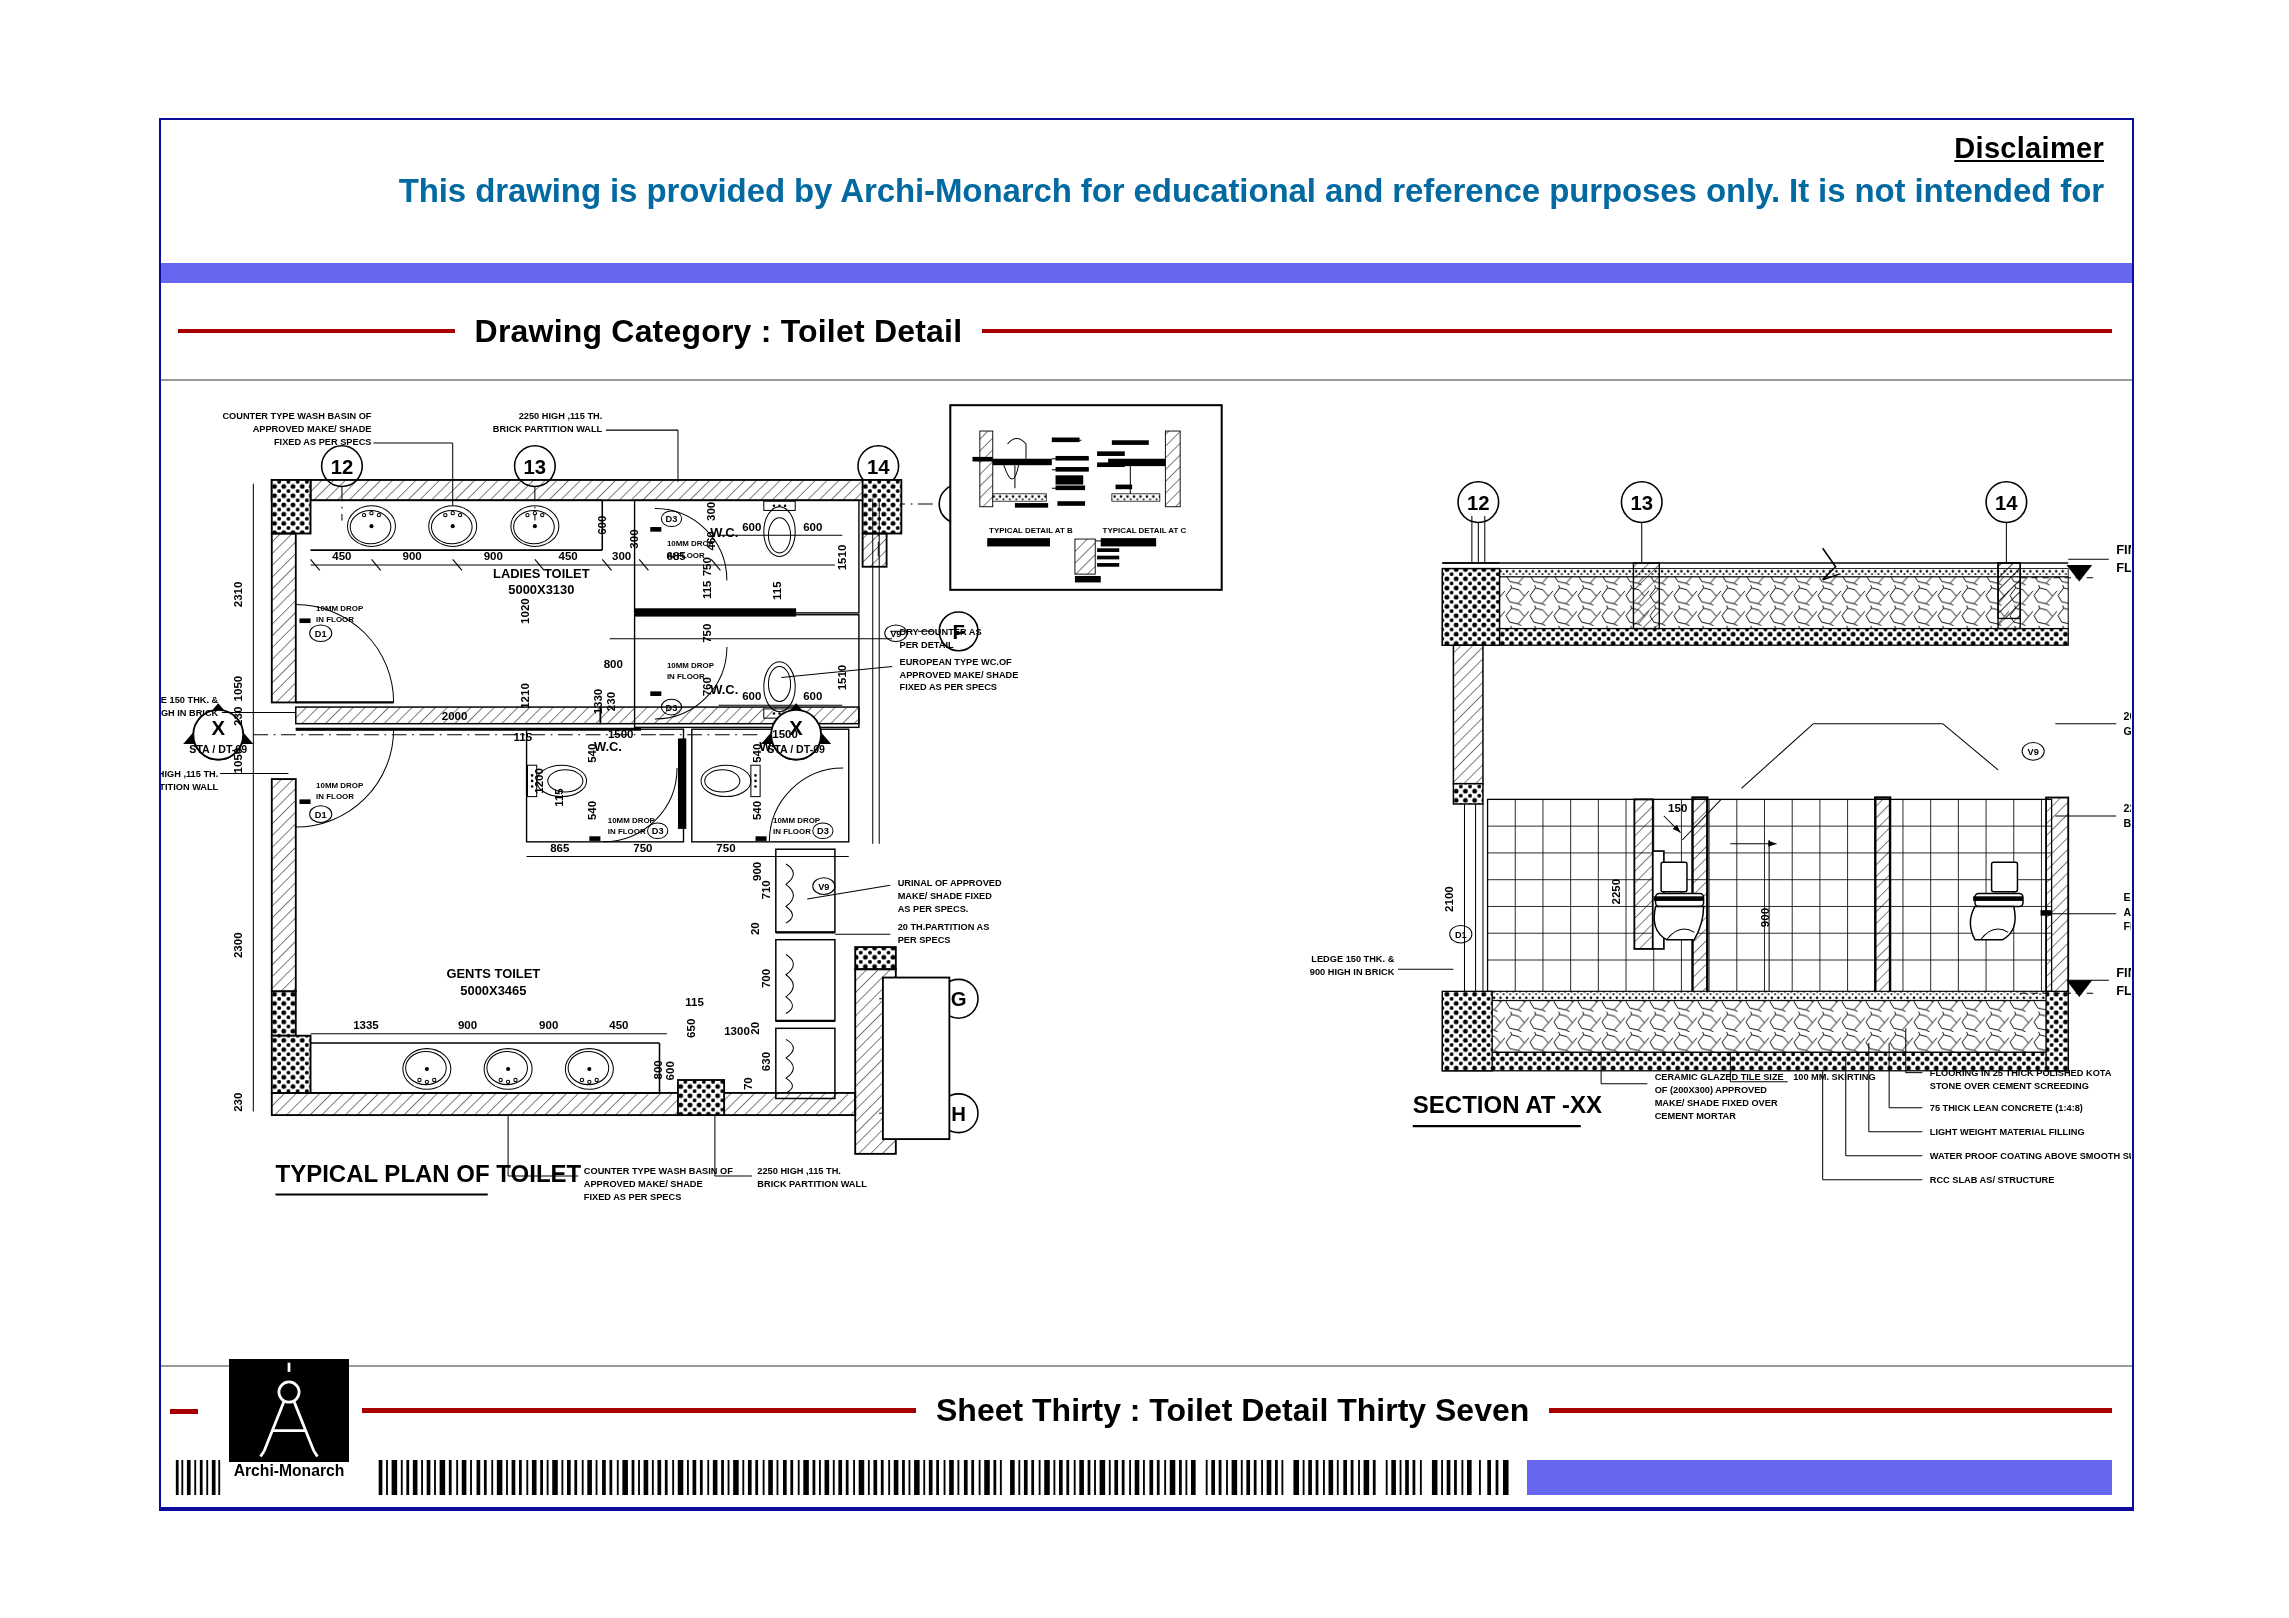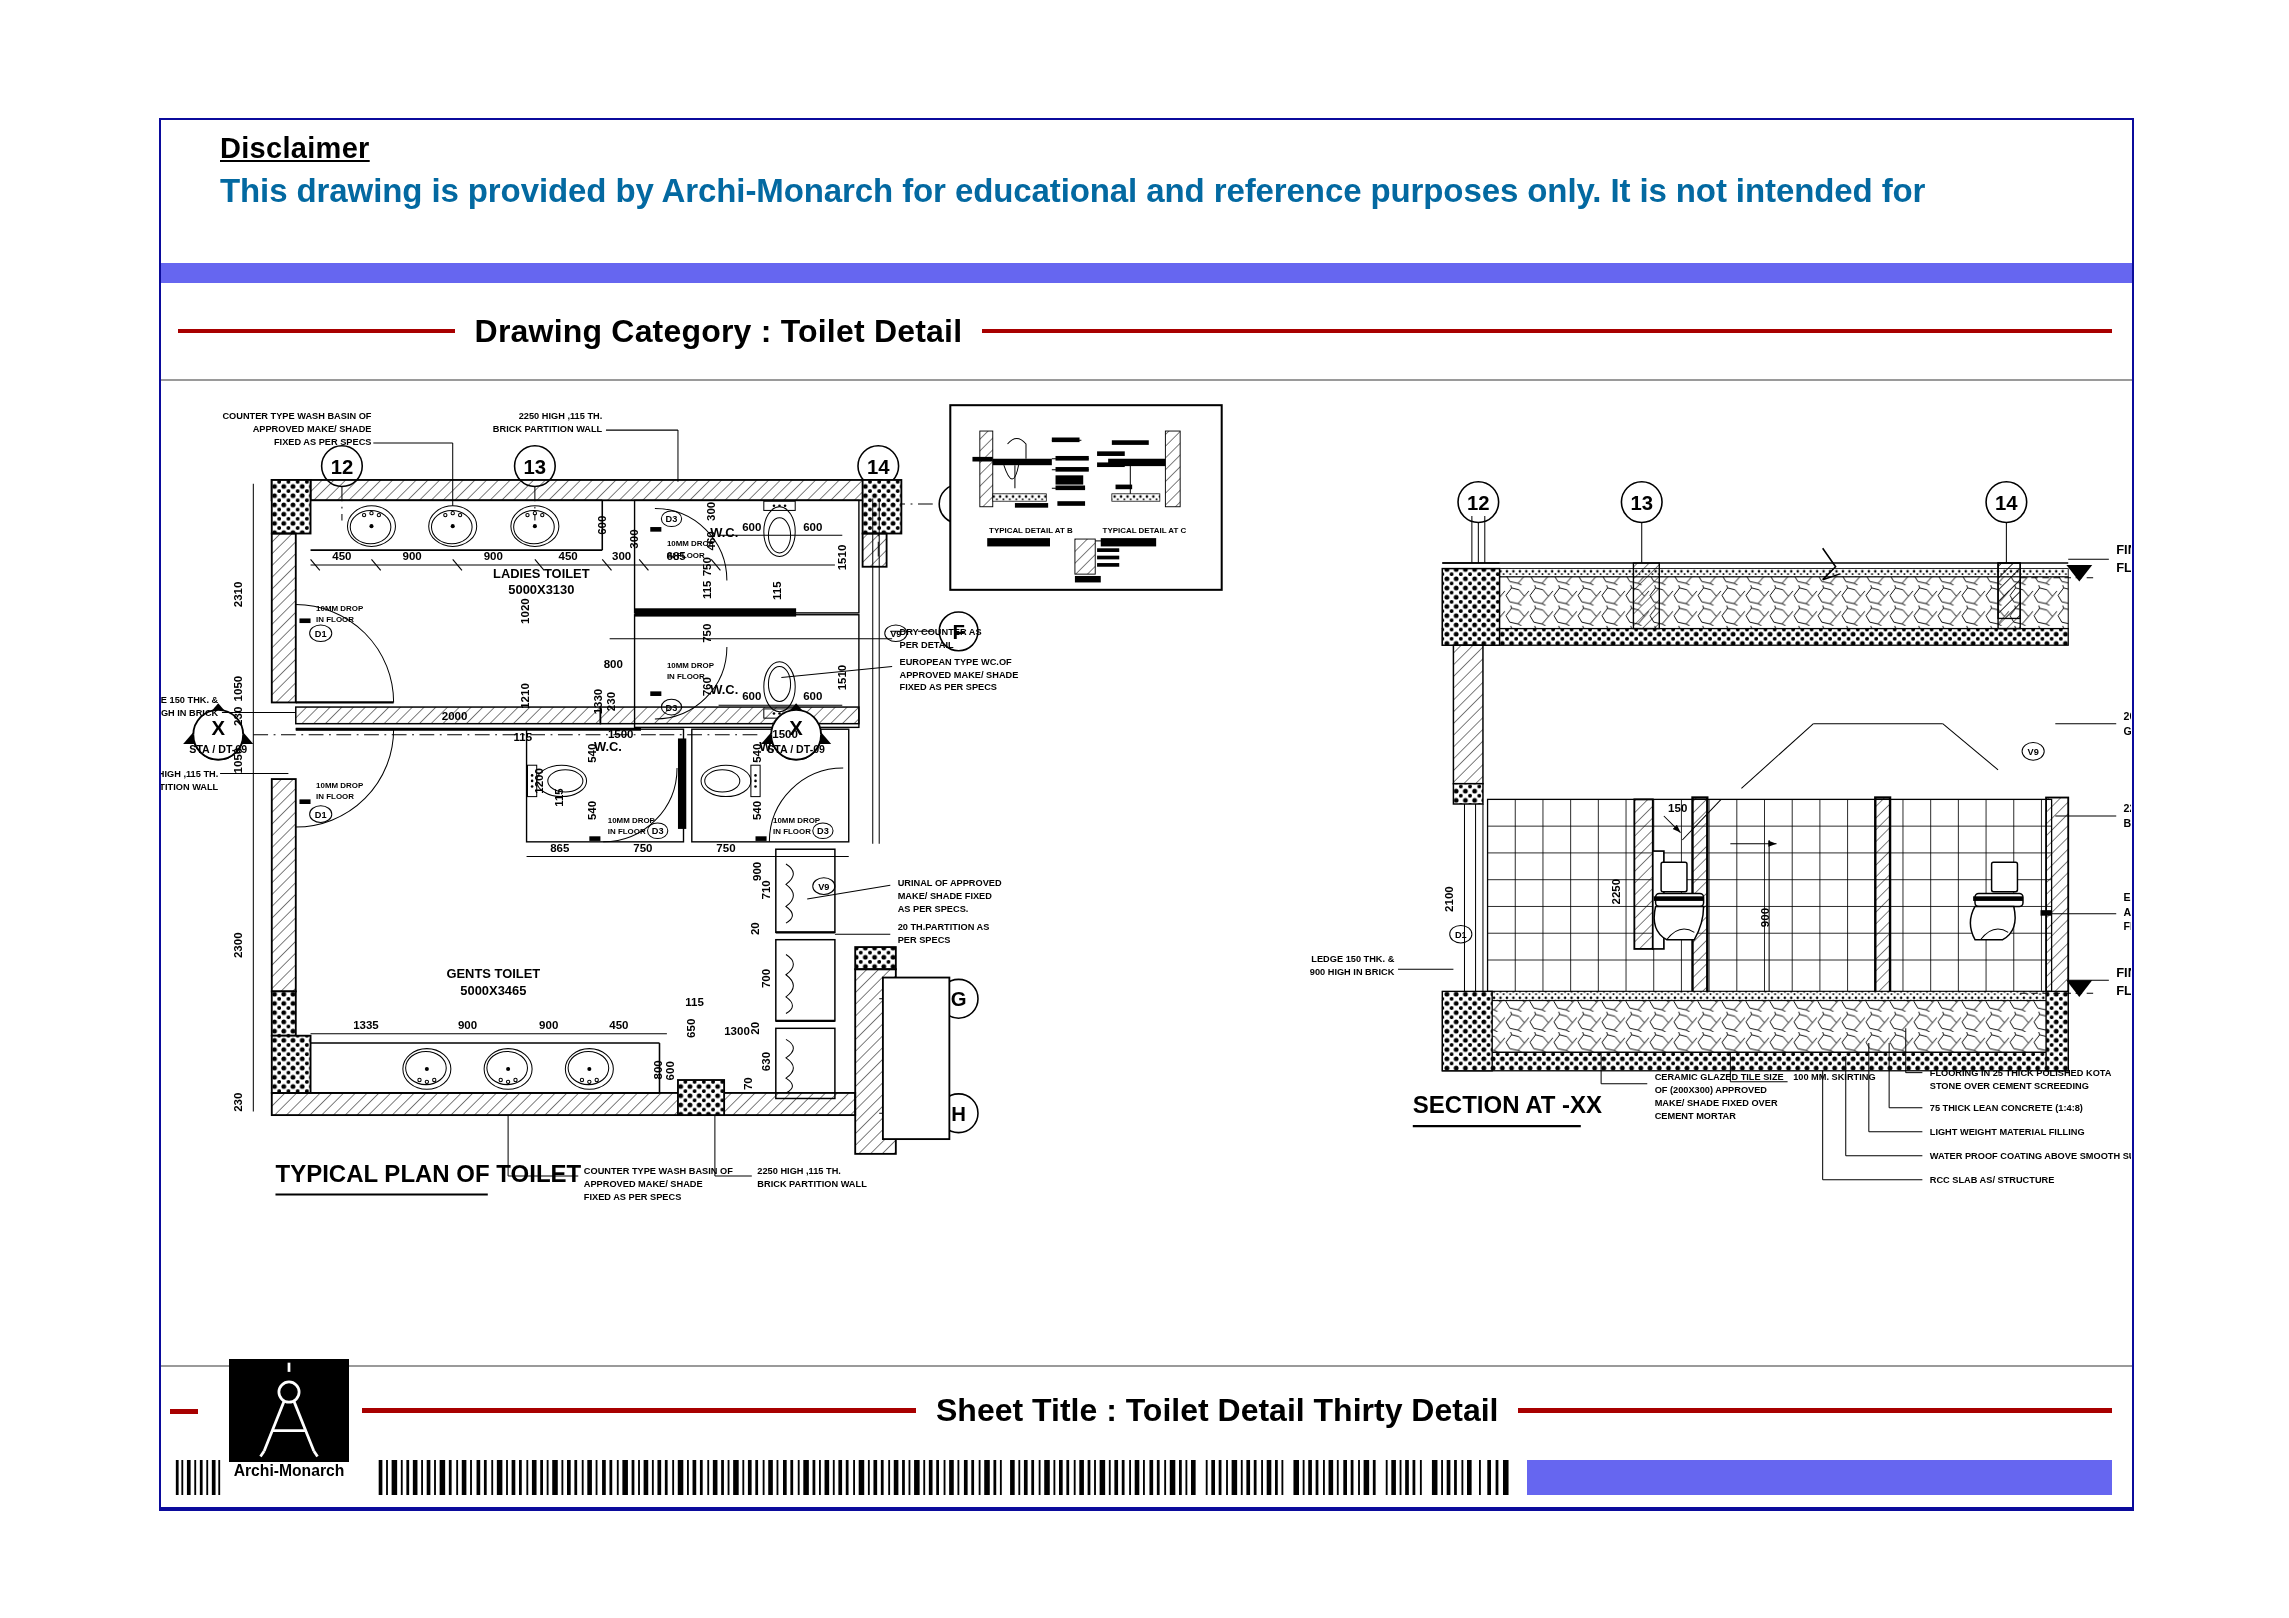--- a/index.html
+++ b/index.html
@@ -4,21 +4,21 @@
 <style>
   html,body{margin:0;padding:0;background:#ffffff;}
   body{width:2290px;height:1619px;font-family:"Liberation Sans",sans-serif;overflow:hidden;}
 
   .sheet{position:absolute;left:0;top:0;width:2290px;height:1619px;background:#ffffff;}
 
   
   .frame{position:absolute;left:159px;top:118px;width:1975px;height:1392px;border:2.8px solid #0b0b9c;box-sizing:border-box;background:#ffffff;}
 
   
-  .disclaimer{position:absolute;left:0;top:0;width:100%;height:138px;box-sizing:border-box;padding:13px 28px 0 28px;text-align:left;margin-left:31px;}
+  .disclaimer{position:absolute;left:0;top:0;width:100%;height:138px;box-sizing:border-box;padding:13px 28px 0 28px;text-align:right;}
   .disc-title{font-size:29px;font-weight:bold;color:#000;text-decoration:underline;letter-spacing:0.3px;line-height:1.1;}
   .disc-body{font-size:33px;font-weight:bold;color:#0369a1;line-height:1.28;margin-top:5.5px;letter-spacing:-0.1px;}
 
   .blueband{position:absolute;left:0;width:100%;height:20px;background:#6666f0;}
   .band-top{top:143px;}
 
   
   .catrow{position:absolute;left:0;top:163px;width:100%;height:96px;}
   .cat-inner{position:absolute;left:0;top:0;width:100%;height:100%;display:flex;align-items:center;}
   .cat-rule{height:4.6px;background:#a80000;flex:0 0 auto;}
@@ -782,21 +782,21 @@
           <path d="M47 78 L83 78"></path>
           <path d="M38 100 L34 106"></path>
           <path d="M92 100 L96 106"></path>
         </g>
       </svg>
     </div>
     <div class="logoname">Archi-Monarch</div>
 
     <div class="footrow">
       <div class="foot-rule left"></div>
-      <div class="sheet-title">Sheet Title : Toilet Detail Thirty Detail</div>
+      <div class="sheet-title">Sheet Thirty : Toilet Detail Thirty Seven</div>
       <div class="foot-rule right"></div>
     </div>
 
     <div class="barcode-row">
       <svg class="bc-small" viewBox="0 0 52 38" preserveAspectRatio="none">
         <rect width="52" height="38" fill="#fff"></rect>
         <g fill="#000">
           <rect x="2" y="0" width="3" height="38"></rect>
             <rect x="8" y="0" width="2" height="38"></rect>
           <rect x="14" y="0" width="4" height="38"></rect>

